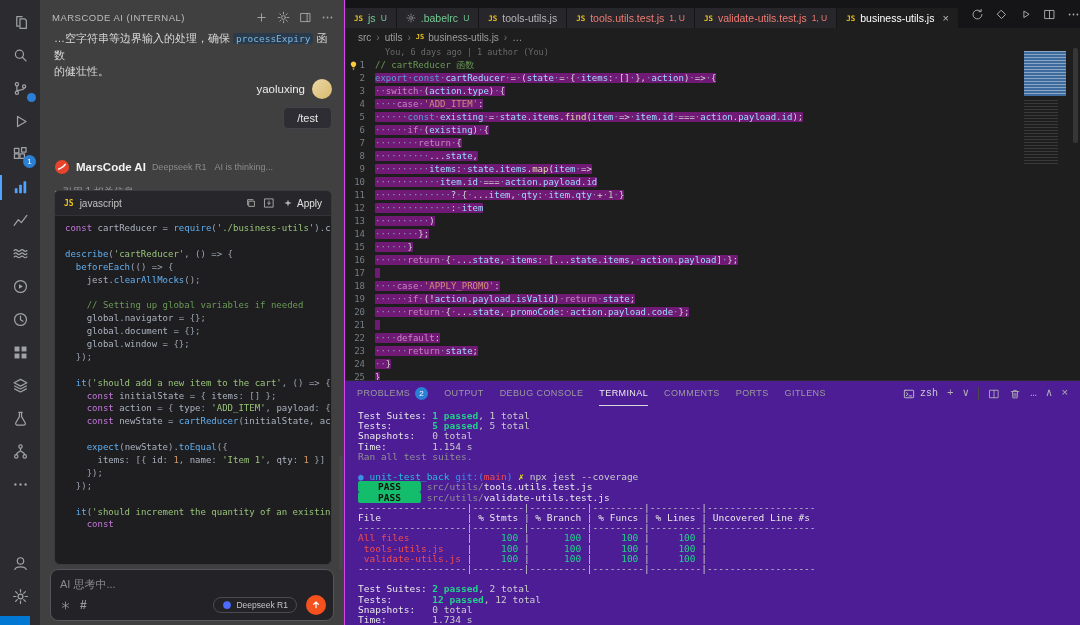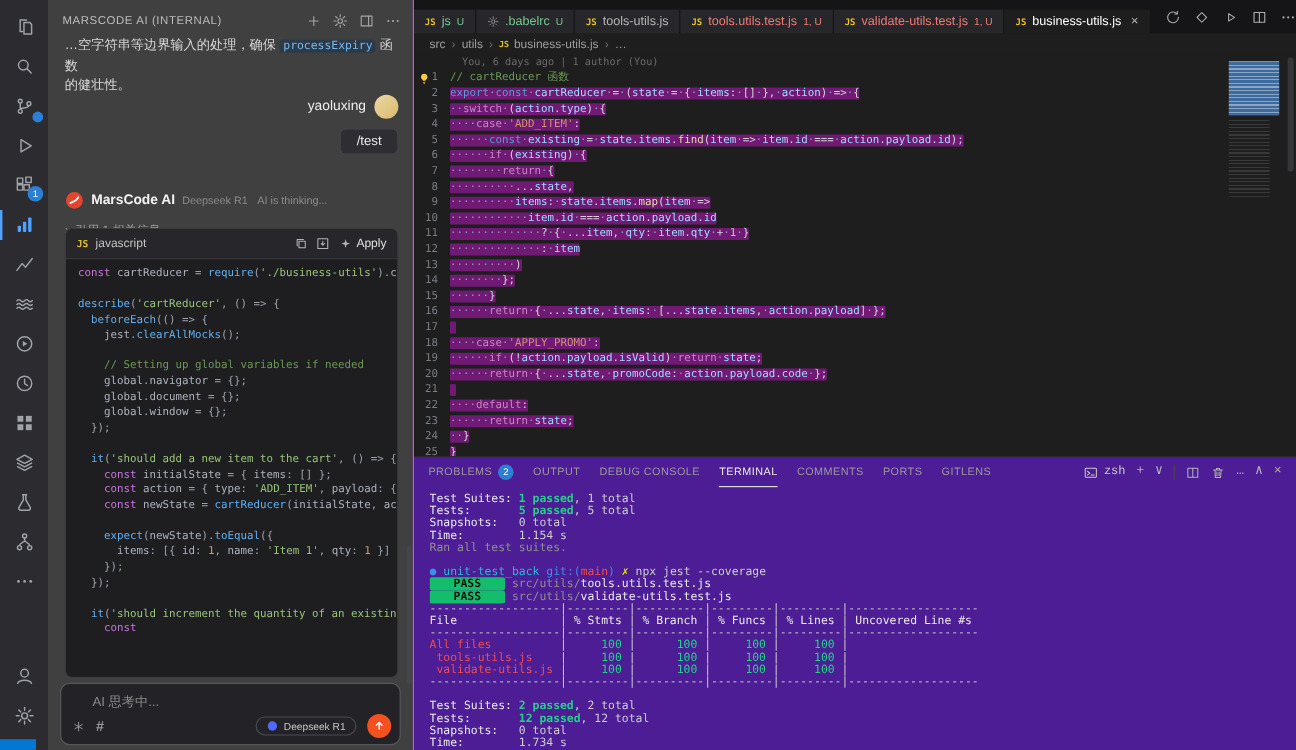--- a/index.html
+++ b/index.html
@@ -50,21 +50,21 @@
 .codecard-body{flex:1;padding:6px 10px;font-family:"DejaVu Sans Mono","DejaVu Sans",monospace;font-size:9px;line-height:12.9px;white-space:pre;overflow:hidden;color:#abb2bf}
 .ccrow{height:12.9px}
 .codecard-body .tk-kw1,.codecard-body .tk-kw2{color:#c678dd}
 .codecard-body .tk-str{color:#98c379}
 .codecard-body .tk-fn{color:#61afef}
 .codecard-body .tk-id{color:#abb2bf}
 .codecard-body .tk-num{color:#d19a66}
 .codecard-body .tk-com{color:#6a9955}
 .codecard-body .tk-pun{color:#9ba3af}
 
-.chat-input{position:absolute;left:10px;right:10px;bottom:4px;height:52px;border:1px solid #55555c;border-radius:8px;background:#232327;padding:7px 26px;cursor:text}
+.chat-input{position:absolute;left:10px;right:10px;bottom:4px;height:52px;border:1px solid #55555c;border-radius:8px;background:#232327;padding:7px 9px;cursor:text}
 .placeholder{font-size:11px;color:#8a8a8a}
 .input-controls{position:absolute;left:9px;right:7px;bottom:5px;display:flex;align-items:center;gap:9px}
 .iicon{color:#9a9a9a;cursor:pointer;display:flex}
 .iicon svg{width:11px;height:11px}
 .hash{font-size:12px;line-height:11px;font-weight:bold}
 .model-pill{display:flex;align-items:center;gap:4px;border:1px solid #4a4a52;border-radius:10px;padding:2px 8px;font-size:8.5px;color:#c6c6c6;cursor:pointer}
 .model-pill svg{width:10px;height:10px}
 .send-btn{width:20px;height:20px;border-radius:50%;background:#f4511e;display:flex;align-items:center;justify-content:center;cursor:pointer}
 .send-btn svg{width:12px;height:12px}
 .chat-scrollbar{position:absolute;right:1px;top:455px;width:4px;height:115px;background:#45454c;border-radius:2px}

